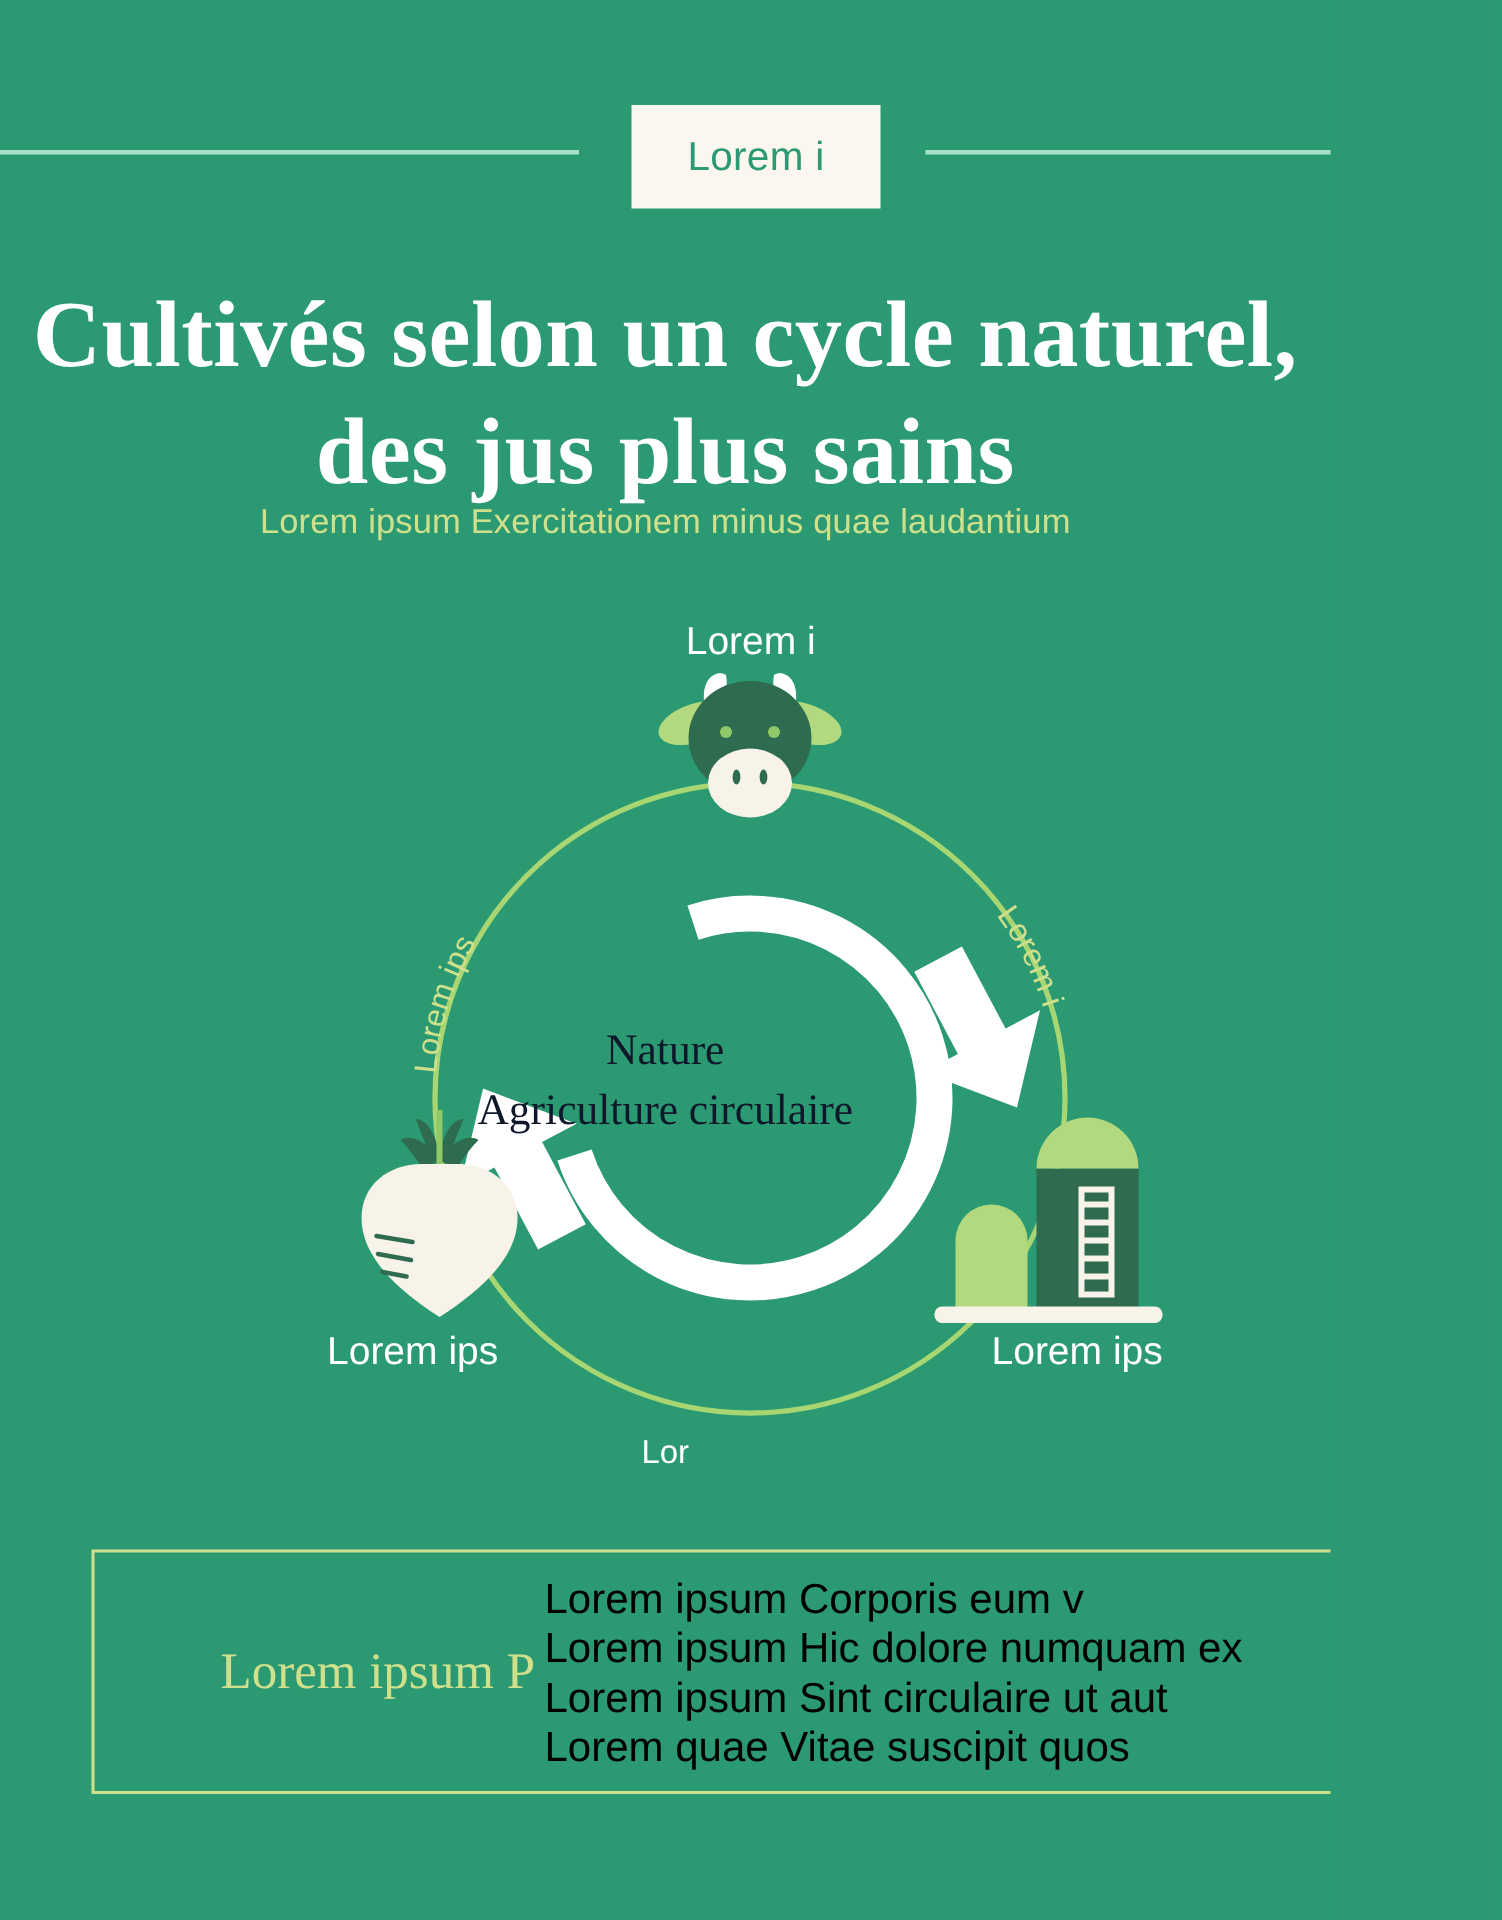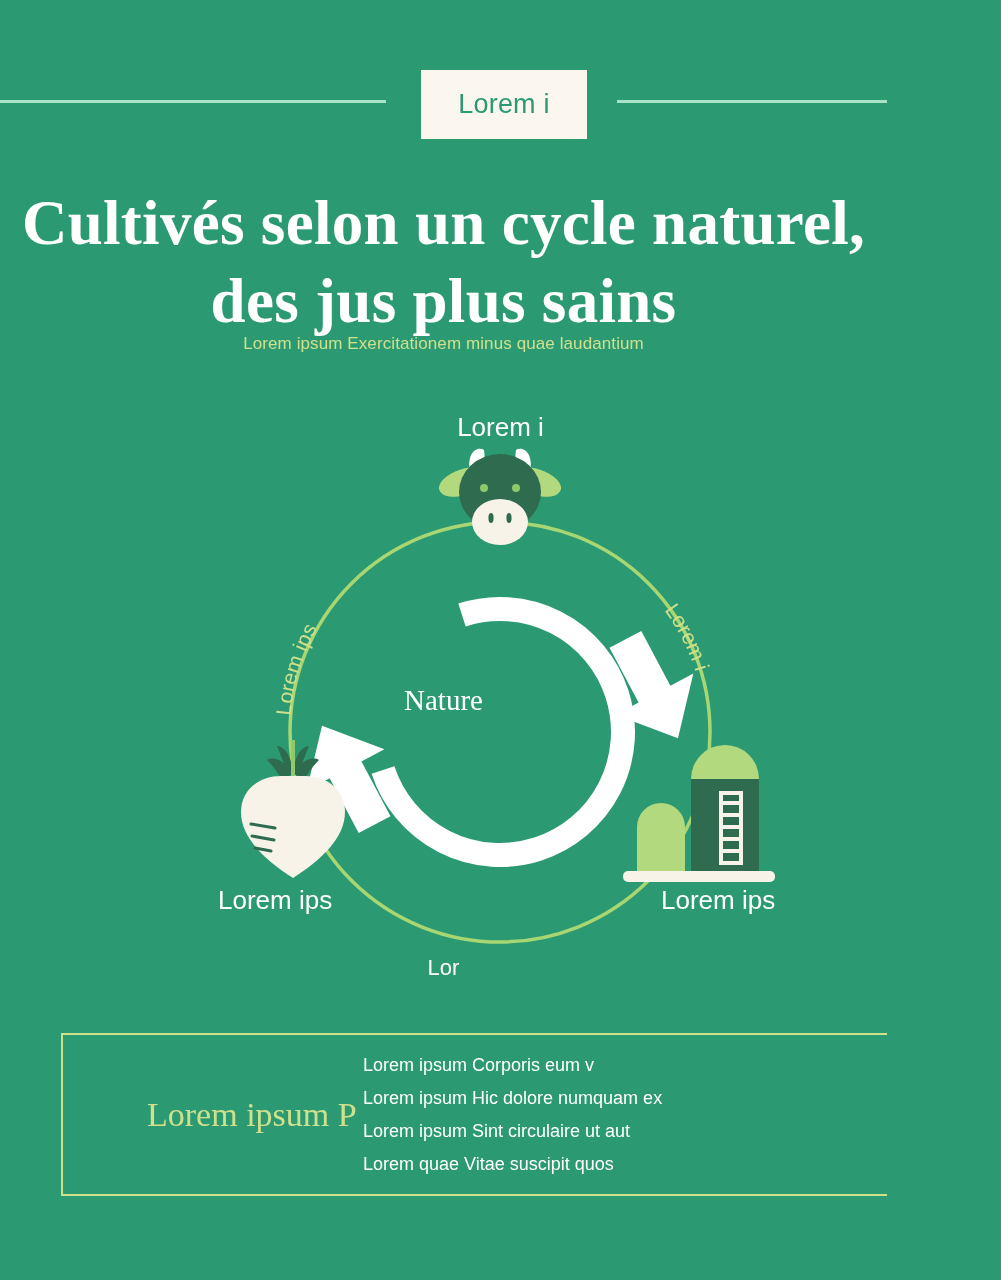--- a/index.html
+++ b/index.html
@@ -55,21 +55,21 @@
     line-height: 78px;
     font-weight: 700;
     letter-spacing: .3px;
   }
   .subtitle {
     position: absolute;
     left: 0; right: 0;
     top: 334px;
     text-align: center;
     color: #cfe08c;
-    font-size: 17px;
+    font-size: 23px;
     letter-spacing: .1px;
   }
 
   
   #diagram {
     position: absolute;
     left: 0;
     top: 392px;
     width: 1001px;
     height: 620px;
@@ -84,21 +84,21 @@
   }
   .node-label.top   { left: 0; right: 0; top: 410px; text-align: center; }
   .node-label.left  { left: 218px; top: 885px; }
   .node-label.right { left: 661px; top: 885px; }
 
   .center-text {
     position: absolute;
     left: 0; right: 0;
     top: 680px;
     text-align: center;
-    color: #ffffff;
+    color: #0f172a;
     font-family: "Liberation Serif", serif;
     font-size: 29px;
     line-height: 40px;
     pointer-events: none;
   }
   .bottom-arc-label {
     position: absolute;
     left: 0; right: 0;
     top: 955px;
     text-align: center;
@@ -119,21 +119,21 @@
     align-items: center;
   }
   .footer-title {
     width: 300px;
     padding-left: 84px;
     box-sizing: border-box;
     color: #cfe08c;
     font-family: "Liberation Serif", serif;
     font-size: 34px;
   }
-  .footer-list { color: #ffffff; font-size: 18px; line-height: 33px; }
+  .footer-list { color: #000000; font-size: 28px; line-height: 33px; }
   .footer-list div { white-space: nowrap; }
 </style>
 </head>
 <body>
 
 <div id="page">
 
   <div class="header-rule left"></div>
   <div class="header-rule right"></div>
 
@@ -214,20 +214,21 @@
       </text>
     </svg>
 
     <div class="node-label top" style="top:20px;">Lorem i</div>
     <div class="node-label left" style="left:218px;top:493px;">Lorem ips</div>
     <div class="node-label right" style="left:661px;top:493px;">Lorem ips</div>
   </div>
 
   <div class="center-text">
     <div>Nature</div>
+    <div>Agriculture circulaire</div>
   </div>
 
   <div class="bottom-arc-label">Lor</div>
 
   <div class="footer-box">
     <div class="footer-title">Lorem ipsum P</div>
     <div class="footer-list">
       <div>Lorem ipsum Corporis eum v</div>
       <div>Lorem ipsum Hic dolore numquam ex</div>
       <div>Lorem ipsum Sint circulaire ut aut</div>

